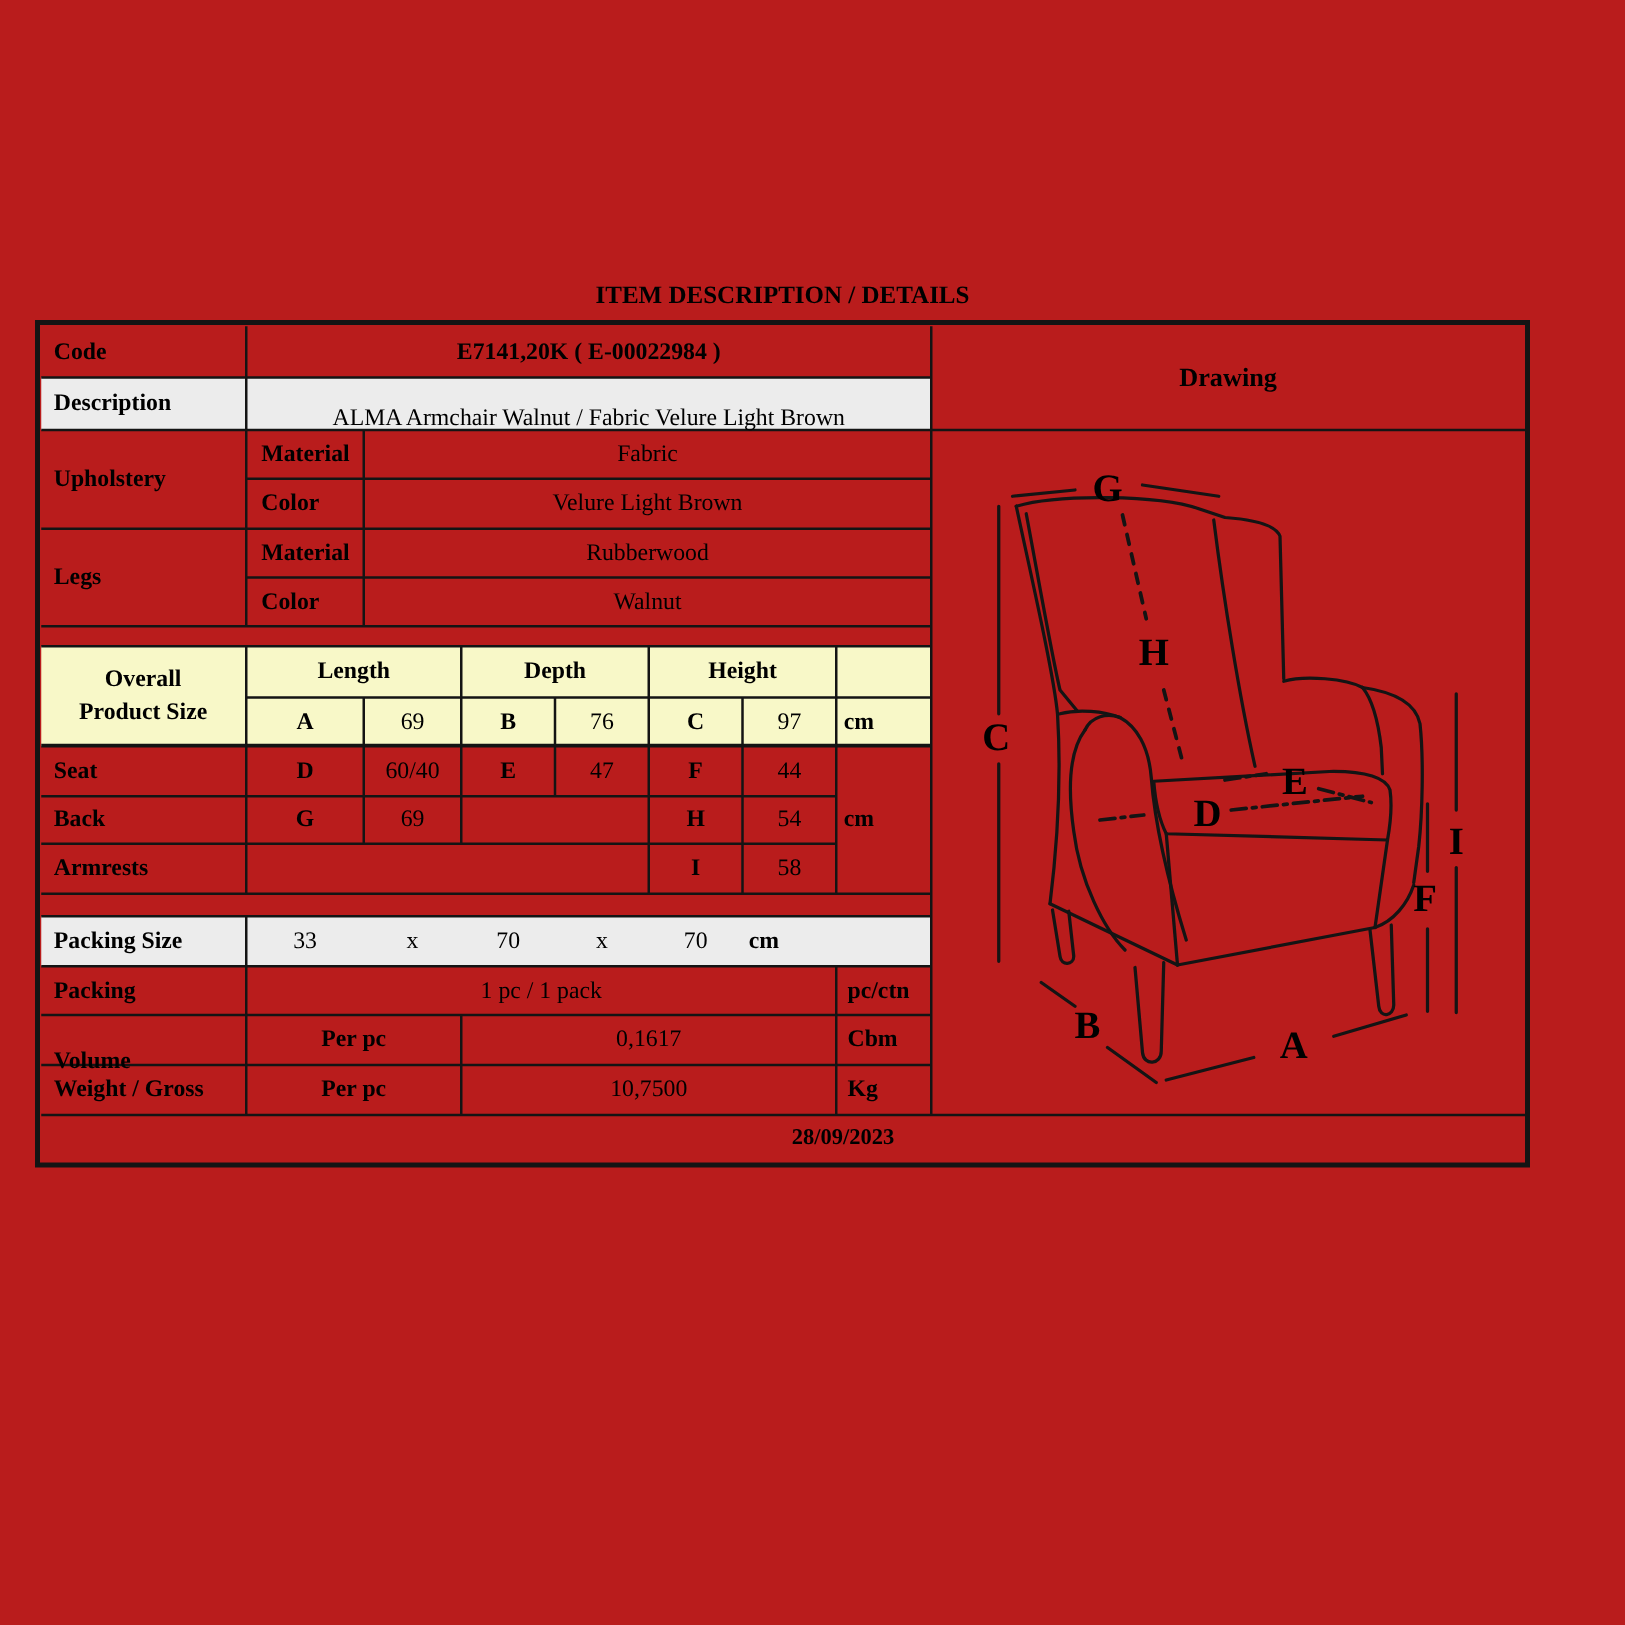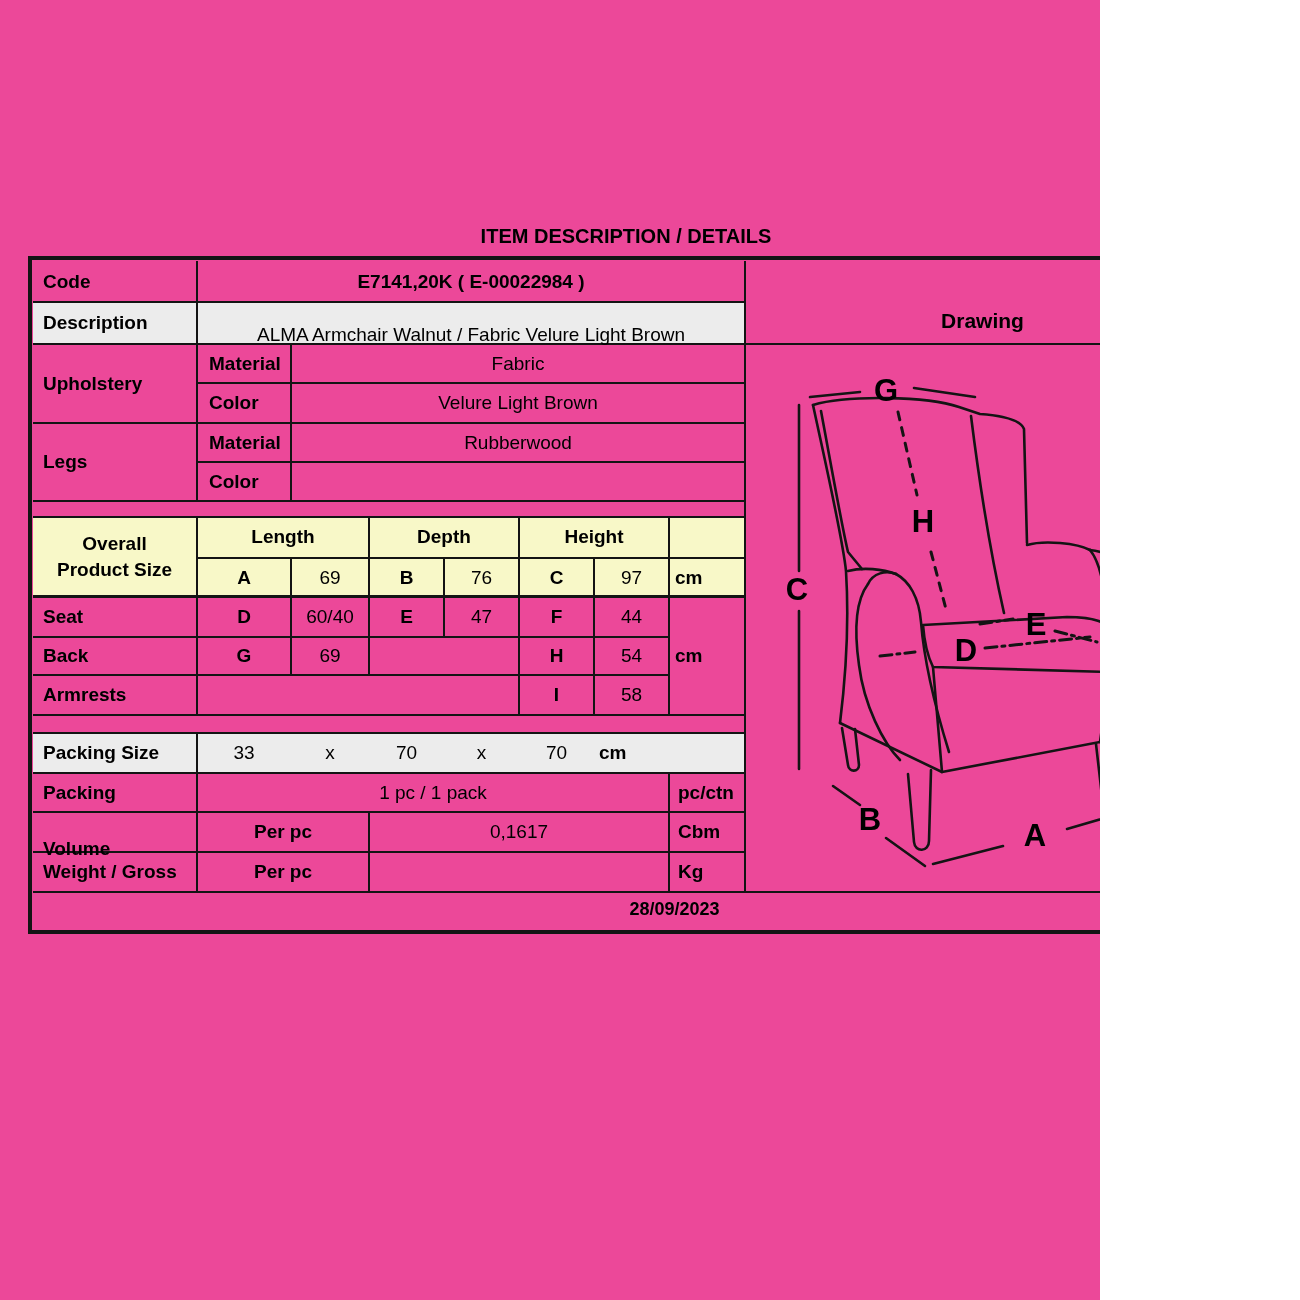--- a/index.html
+++ b/index.html
@@ -1,17 +1,17 @@
 <!DOCTYPE html>
 <html><head>
 <meta charset="utf-8">
 <style>
   html,body{margin:0;padding:0;background:#fff;}
-  .page{position:relative;width:1100px;height:1300px;background:#ec4899;
-        font-family:Liberation Sans, sans-serif;color:#000;overflow:hidden;}
+  .page{position:relative;width:1300px;height:1300px;background:#b91c1c;
+        font-family:Liberation Serif, serif;color:#000;overflow:hidden;}
   .outer{position:absolute;left:28px;top:256px;width:1196px;height:678px;
          border:4px solid #141414;box-sizing:border-box;}
   .bg{position:absolute;}
   .hl{position:absolute;height:2px;background:#141414;}
   .h3{height:3px;}
   .vl{position:absolute;width:2px;background:#141414;}
   .cell{position:absolute;display:flex;align-items:center;font-size:19px;line-height:1.15;}
   .c{justify-content:center;text-align:center;}
   .l{padding-left:7px;box-sizing:border-box;}
   .b{font-weight:bold;}
@@ -76,20 +76,21 @@
   <div class="cell l b" style="left:36px;top:344px;width:158px;height:79px;text-align:right;">Upholstery</div>
   <div class="cell l b" style="left:202px;top:344px;width:86px;height:39px;">Material</div>
   <div class="cell c" style="left:291px;top:344px;width:454px;height:39px;">Fabric</div>
   <div class="cell l b" style="left:202px;top:383px;width:86px;height:40px;">Color</div>
   <div class="cell c" style="left:291px;top:383px;width:454px;height:40px;">Velure Light Brown</div>
 
   <div class="cell l b" style="left:36px;top:423px;width:158px;height:78px;">Legs</div>
   <div class="cell l b" style="left:202px;top:423px;width:86px;height:39px;">Material</div>
   <div class="cell c" style="left:291px;top:423px;width:454px;height:39px;">Rubberwood</div>
   <div class="cell l b" style="left:202px;top:462px;width:86px;height:39px;">Color</div>
+  <div class="cell c" style="left:291px;top:462px;width:454px;height:39px;">Walnut</div>
 
   <div class="cell c b col" style="left:33px;top:517px;width:163px;height:80px;">
     <div>Overall</div>
     <div>Product Size</div>
   </div>
   <div class="cell c b" style="left:197px;top:517px;width:172px;height:40px;">Length</div>
   <div class="cell c b" style="left:369px;top:517px;width:150px;height:40px;">Depth</div>
   <div class="cell c b" style="left:519px;top:517px;width:150px;height:40px;">Height</div>
 
   <div class="cell c b" style="left:197px;top:558px;width:94px;height:39px;">A</div>
@@ -131,25 +132,26 @@
   <div class="cell c" style="left:197px;top:773px;width:472px;height:39px;">1 pc / 1 pack</div>
   <div class="cell l b" style="left:671px;top:773px;width:72px;height:39px;">pc/ctn</div>
 
   <div class="cell l b" style="left:36px;top:800px;width:158px;height:40px;margin-top:29px;">Volume</div>
   <div class="cell c b" style="left:197px;top:812px;width:172px;height:40px;">Per pc</div>
   <div class="cell c" style="left:369px;top:812px;width:300px;height:40px;">0,1617</div>
   <div class="cell l b" style="left:671px;top:812px;width:72px;height:40px;">Cbm</div>
 
   <div class="cell l b" style="left:36px;top:852px;width:158px;height:40px;">Weight / Gross</div>
   <div class="cell c b" style="left:197px;top:852px;width:172px;height:40px;">Per pc</div>
+  <div class="cell c" style="left:369px;top:852px;width:300px;height:40px;">10,7500</div>
   <div class="cell l b" style="left:671px;top:852px;width:72px;height:40px;">Kg</div>
 
   <div class="cell c b datecell" style="left:33px;top:892px;width:1187px;height:35px;padding-left:48px;">28/09/2023</div>
 
-  <div class="cell c b drawhdr" style="left:745px;top:261px;width:475px;height:83px;margin-top:19px;">Drawing</div>
+  <div class="cell c b drawhdr" style="left:745px;top:261px;width:475px;height:83px;">Drawing</div>
 
   <svg style="left:747px;top:345px;" width="471" height="545" viewBox="0 0 471 545" fill="none" stroke="#141414" stroke-width="2.6" stroke-linecap="round" stroke-linejoin="round">
 
     <path d="M66,60 C100,50 180,51 212,62 L233,69 C260,71 274,76 277,84 L280,198"></path>
     <path d="M66,60 C80,125 96,195 99,226 C102,275 99,330 93,378"></path>
     <path d="M74,66 C85,125 95,182 101,207 L115,224"></path>
     <path d="M224,71 C232,135 245,215 257,268"></path>
     <path d="M101,226 C116,222 136,224 149,229"></path>
     <path d="M280,200 C297,195 330,198 343,205"></path>
     <path d="M343,205 C371,209 386,219 389,234 C392,262 391,305 388,332 L384,361"></path>

